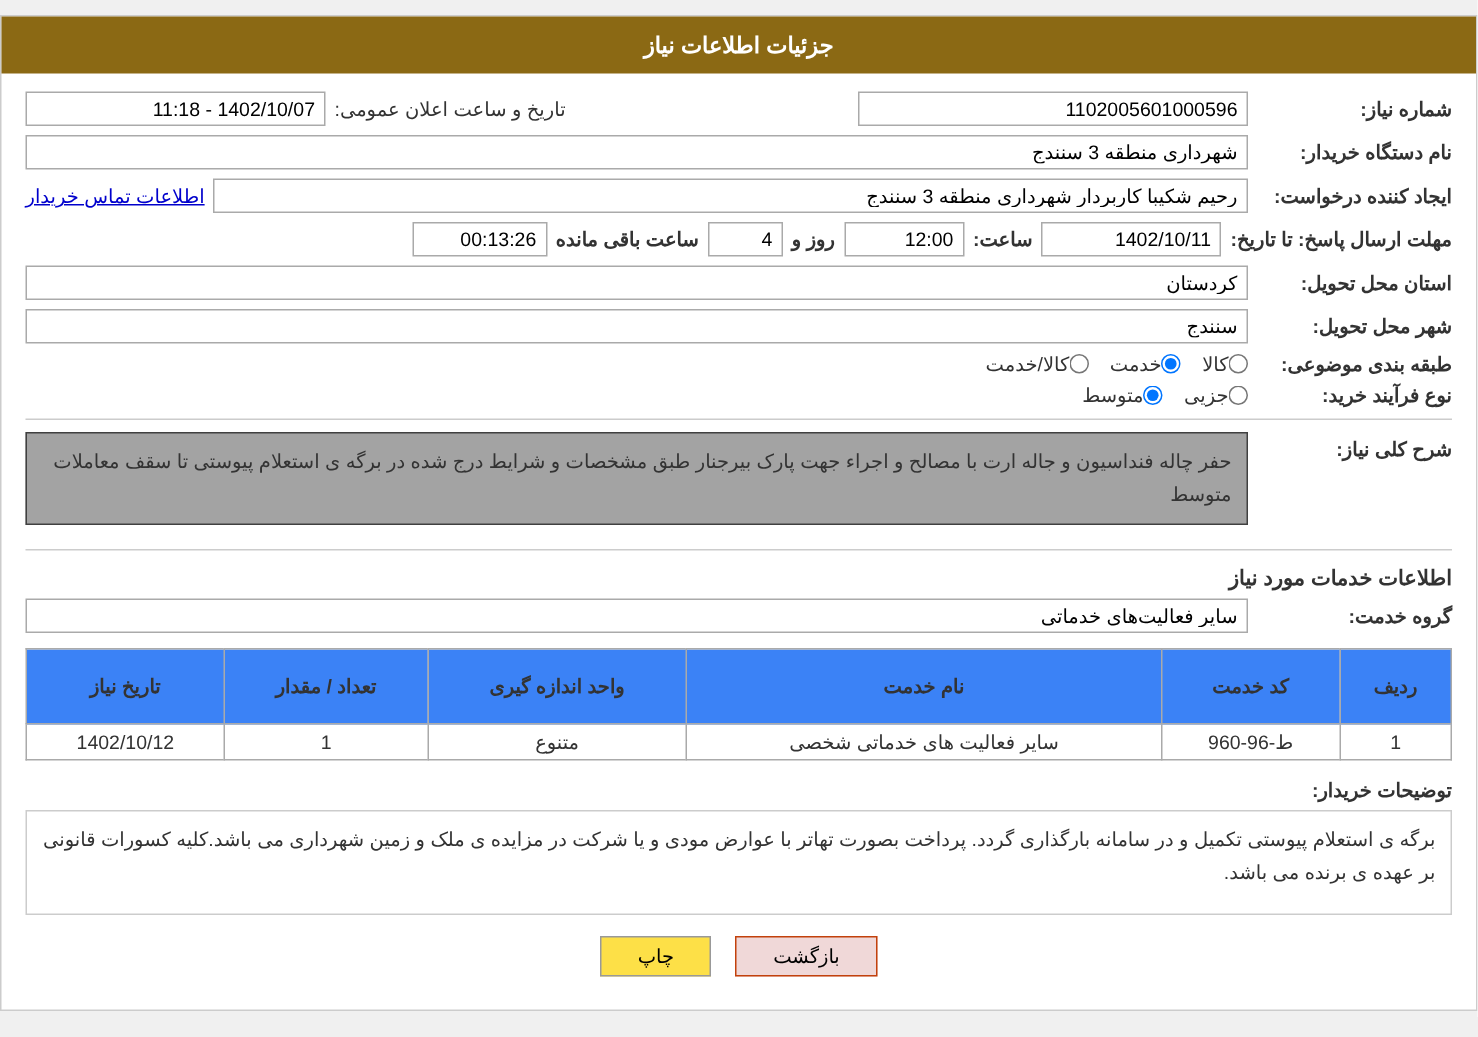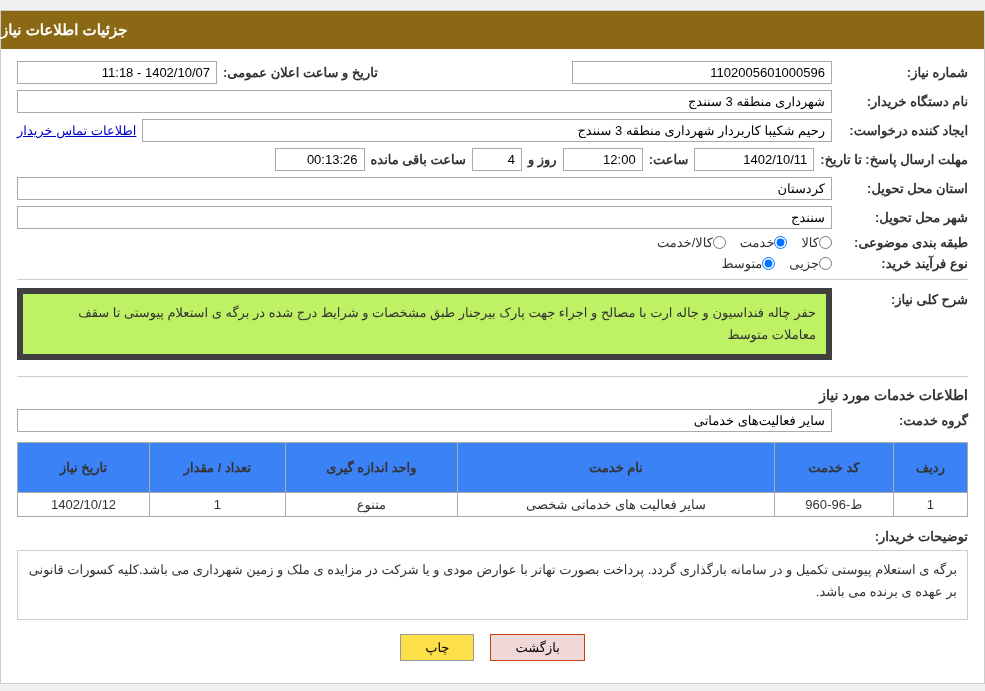--- a/index.html
+++ b/index.html
@@ -12,21 +12,21 @@
     }
     .page-wrapper {
       max-width: 985px;
       margin: 10px auto;
       background: #fff;
       border: 1px solid #ccc;
     }
     .page-header {
       background: #8B6914;
       color: #fff;
-      text-align: left;
+      text-align: center;
       padding: 10px 0;
       font-size: 15px;
       font-weight: bold;
     }
     .content {
       padding: 12px 16px;
     }
     .form-row {
       display: flex;
       align-items: center;
@@ -36,21 +36,21 @@
     .label {
       color: #333;
       white-space: nowrap;
       min-width: 130px;
       text-align: right;
       font-weight: bold;
     }
     .label-sm {
       color: #333;
       white-space: nowrap;
-      font-weight: bold;
+      font-weight: normal;
     }
     .input-field {
       background: #fff;
       border: 1px solid #aaa;
       padding: 3px 6px;
       font-family: Tahoma, Arial, sans-serif;
       font-size: 13px;
       direction: rtl;
     }
     .input-wide {
@@ -78,23 +78,23 @@
     .radio-item input[type=radio] {
       cursor: pointer;
     }
     .section-title {
       font-weight: bold;
       font-size: 14px;
       color: #333;
       margin: 10px 0 6px 0;
     }
     .note-box {
-      border: 6px solid #404040;
+      border: 1px solid #404040;
       padding: 8px 10px;
-      background: #bef264;
+      background: #a3a3a3;
       line-height: 1.7;
       font-size: 13px;
       margin-bottom: 8px;
     }
     .services-section {
       margin-top: 10px;
     }
     .services-table {
       width: 100%;
       border-collapse: collapse;

